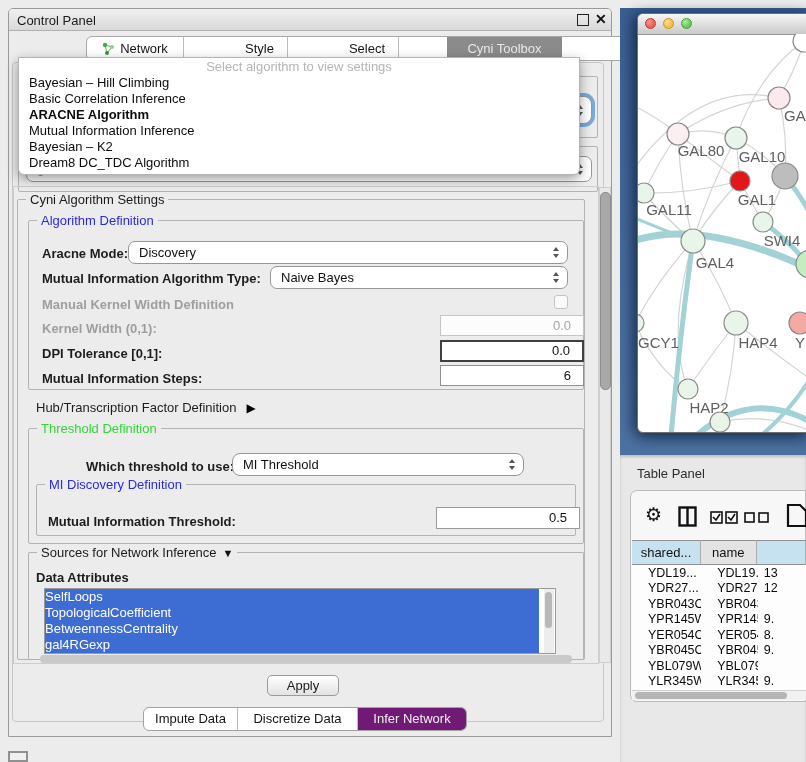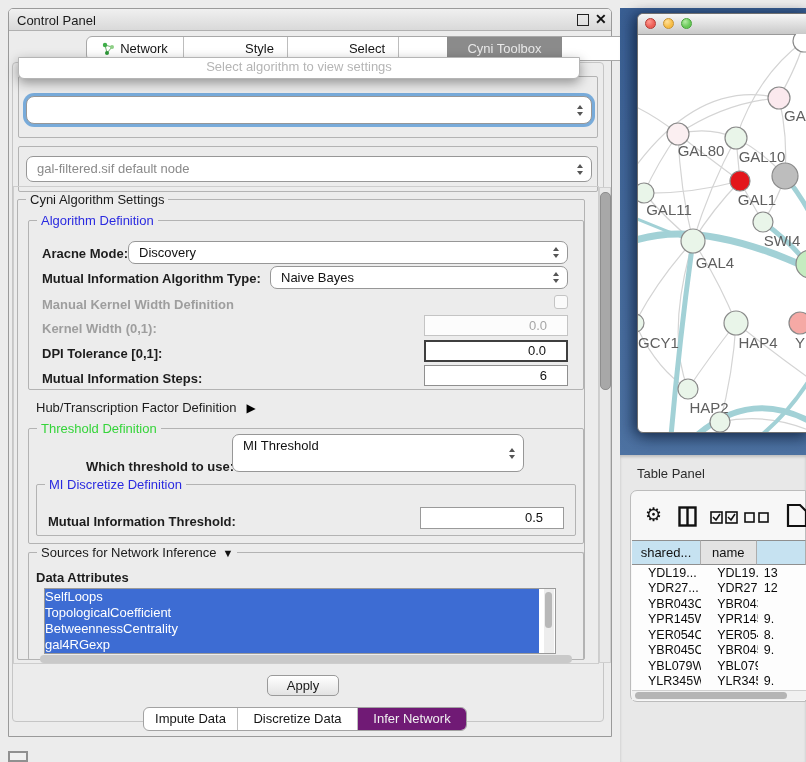--- a/index.html
+++ b/index.html
@@ -30,21 +30,21 @@
   .blabel{position:absolute;font-size:13px;font-weight:bold;color:#1d1d1d;white-space:nowrap;}
   .dlabel{position:absolute;font-size:13px;font-weight:bold;color:#9e9e9e;white-space:nowrap;}
   .combo{position:absolute;background:#fff;border:1px solid #979797;border-radius:7px;
          font-size:13px;color:#111;box-sizing:border-box;padding-left:10px;overflow:hidden;white-space:nowrap;}
   .spin{position:absolute;right:7px;top:50%;width:7px;height:11px;margin-top:-5.5px;}
   .spin::before{content:"";position:absolute;top:0;left:0;border-left:3.5px solid transparent;
                 border-right:3.5px solid transparent;border-bottom:4.5px solid #555;}
   .spin::after{content:"";position:absolute;bottom:0;left:0;border-left:3.5px solid transparent;
                border-right:3.5px solid transparent;border-top:4.5px solid #555;}
   .field{position:absolute;background:#fff;border:1px solid #9a9a9a;box-sizing:border-box;
-         font-size:13px;text-align:right;padding-right:20px;color:#111;overflow:hidden;}
+         font-size:13px;text-align:right;padding-right:12px;color:#111;overflow:hidden;margin-left:16px;}
   
   #algo-popup{left:18px;top:57px;width:560px;background:#fff;border:1px solid #b5b5b5;
               border-radius:0 0 6px 6px;box-shadow:0 4px 12px rgba(0,0,0,.38);z-index:40;padding-bottom:3px;}
   #popup-placeholder{height:17px;line-height:17px;text-align:center;color:#b5b5b5;font-size:13px;}
   .popup-item{height:16px;line-height:16px;padding-left:10px;font-size:13px;color:#0c0c0c;}
   .popup-item.bold{font-weight:bold;}
   
   #settings-frame{left:13px;top:186px;width:586px;height:478px;border:1px solid #cdcdcd;box-sizing:border-box;}
   #settings-vscroll{left:599px;top:187px;width:12px;height:476px;background:#e9e9e9;border:1px solid #cfcfcf;box-sizing:border-box;}
   #settings-thumb{left:600px;top:192px;width:9px;height:196px;background:#a8a8a8;border-radius:5px;border:1px solid #8e8e8e;}
@@ -138,20 +138,28 @@
   <span class="spin"></span>
 </div>
 <div class="group" style="left:18px;top:146px;width:580px;height:46px;"></div>
 <div class="combo" style="left:26px;top:156px;width:566px;height:26px;line-height:24px;color:#8a8a8a;">
   <span>gal-filtered.sif default node</span>
   <span class="spin"></span>
 </div>
 
 <div class="a" id="algo-popup">
   <div id="popup-placeholder">Select algorithm to view settings</div>
+  <div id="popup-list">
+      <div class="popup-item">Bayesian – Hill Climbing</div>
+      <div class="popup-item">Basic Correlation Inference</div>
+      <div class="popup-item bold">ARACNE Algorithm</div>
+      <div class="popup-item">Mutual Information Inference</div>
+      <div class="popup-item">Bayesian – K2</div>
+      <div class="popup-item">Dream8 DC_TDC Algorithm</div>
+    </div>
 </div>
 
 <div class="a" id="settings-frame"></div>
 <div class="a" id="settings-vscroll"></div>
 <div class="a" id="settings-thumb"></div>
 
 <div class="group" style="left:17px;top:199px;width:568px;height:461px;">
   <span class="glabel">Cyni Algorithm Settings</span>
 </div>
 
@@ -178,26 +186,26 @@
 <div class="field" style="left:424px;top:365px;width:144px;height:21px;line-height:19px;border-color:#8f8f8f;">6</div>
 
 <div id="hub-row">
   <span>Hub/Transcription Factor Definition</span><span id="hub-arrow">▶</span>
 </div>
 
 <div class="group" style="left:28px;top:428px;width:556px;height:116px;">
   <span class="glabel" style="color:#35d43a;">Threshold Definition</span>
 </div>
 <div class="blabel" style="left:86px;top:459px;">Which threshold to use:</div>
-<div class="combo" style="left:232px;top:434px;width:292px;height:38px;line-height:21px;">
+<div class="combo" style="left:232px;top:453px;width:292px;height:23px;line-height:21px;border-radius:8px;">
   <span>MI Threshold</span>
   <span class="spin"></span>
 </div>
 <div class="group" style="left:36px;top:484px;width:540px;height:52px;">
-  <span class="glabel" style="color:#2a2ae0;">MI Discretize Definition</span>
+  <span class="glabel" style="color:#2a2ae0;">MI Discovery Definition</span>
 </div>
 <div class="blabel" style="left:48px;top:514px;">Mutual Information Threshold:</div>
 <div class="field" style="left:420px;top:507px;width:144px;height:22px;line-height:20px;border-color:#9a9a9a;">0.5</div>
 
 <div class="group" style="left:28px;top:552px;width:556px;height:108px;border-bottom:none;">
   <span class="glabel">
     <span>Sources for Network Inference</span><span class="tri-down">▼</span>
   </span>
 </div>
 <div class="blabel" style="left:36px;top:570px;">Data Attributes</div>

